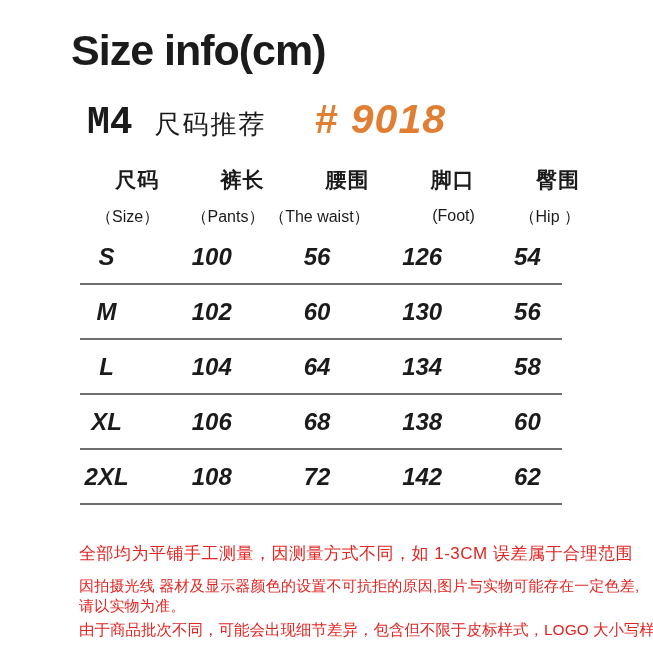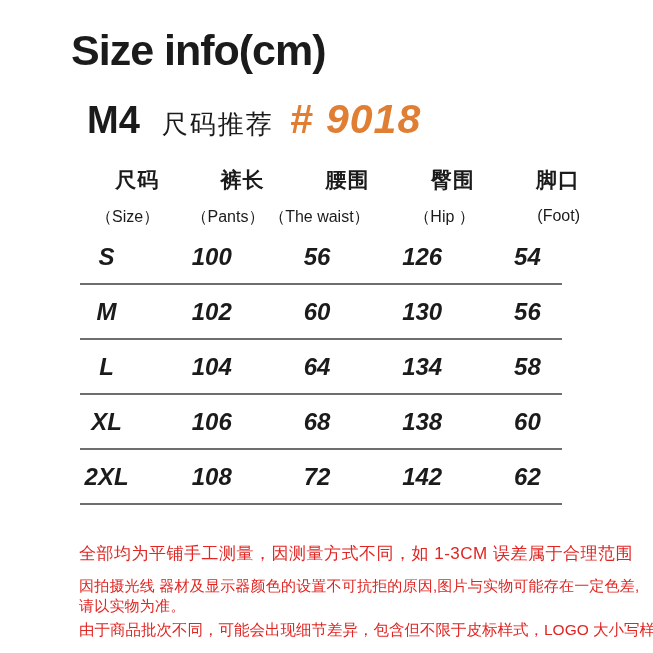--- a/index.html
+++ b/index.html
@@ -25,25 +25,25 @@
     position: absolute; left: 71px; top: 26px;
     font-size: 43px; font-weight: bold; letter-spacing: -1px;
     color: var(--text-black);
   }
 
   .subtitle-row {
     position: absolute; left: 87px; top: 96px;
     display: flex; align-items: baseline;
     white-space: nowrap;
   }
-  .model-code { font-size: 38px; font-weight: bold; }
+  .model-code { font-size: 38px; font-weight: bold; font-family: Liberation Mono, monospace; }
   .model-note { font-size: 26px; font-weight: 500; margin-left: 22px; letter-spacing: 2px; }
   .style-number {
     font-size: 41px; font-weight: bold; font-style: italic;
-    color: var(--accent-orange); margin-left: 16px; letter-spacing: 1px;
+    color: var(--accent-orange); margin-left: 48px; letter-spacing: 1px;
   }
 
   .size-table { position: absolute; left: 54px; top: 162px; width: 526px; }
   .thead { display: grid; grid-template-columns: repeat(5, 1fr); height: 68px; }
   .th { text-align: right; }
   .th .zh { font-size: 21px; font-weight: bold; padding-top: 4px; letter-spacing: 1px; }
   .th .en { font-size: 16px; font-weight: normal; margin-top: 13px; }
   .tr {
     display: grid; grid-template-columns: repeat(5, 1fr);
     height: 53px; align-items: center;
@@ -87,26 +87,26 @@
       </div>
       <div class="th">
         <div class="zh">裤长</div>
         <div class="en">（Pants）</div>
       </div>
       <div class="th">
         <div class="zh">腰围</div>
         <div class="en">（The waist）</div>
       </div>
       <div class="th">
+        <div class="zh">脚口</div>
+        <div class="en">(Foot)</div>
+      </div>
+      <div class="th">
         <div class="zh">臀围</div>
         <div class="en">（Hip ）</div>
-      </div>
-      <div class="th">
-        <div class="zh">脚口</div>
-        <div class="en">(Foot)</div>
       </div>
     </div>
 
     <div class="tr">
       <div class="td">S</div>
       <div class="td">100</div>
       <div class="td">56</div>
       <div class="td">126</div>
       <div class="td">54</div>
     </div>

